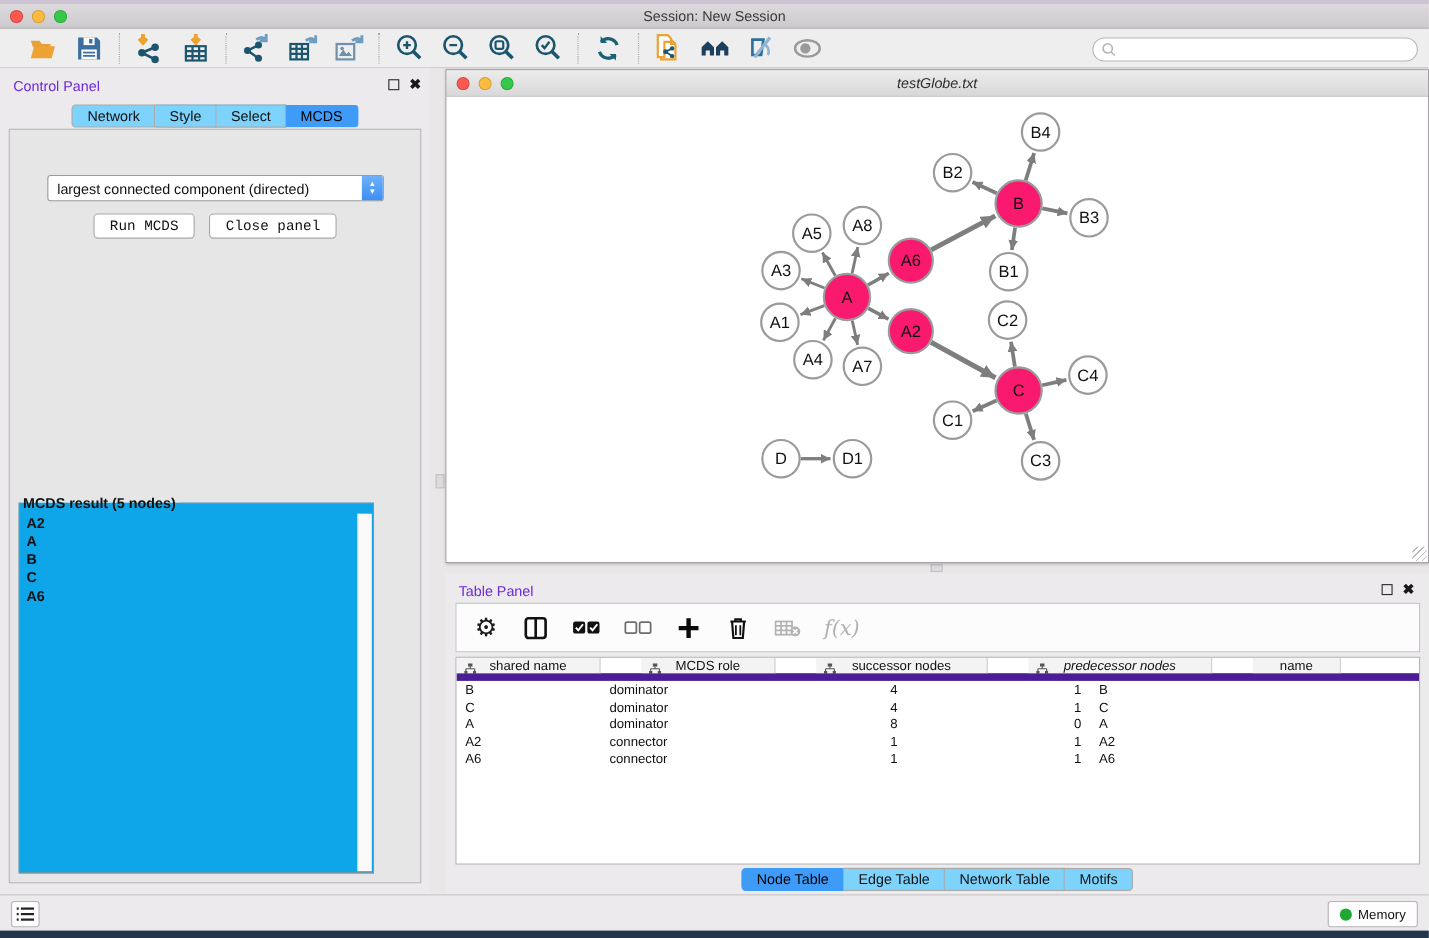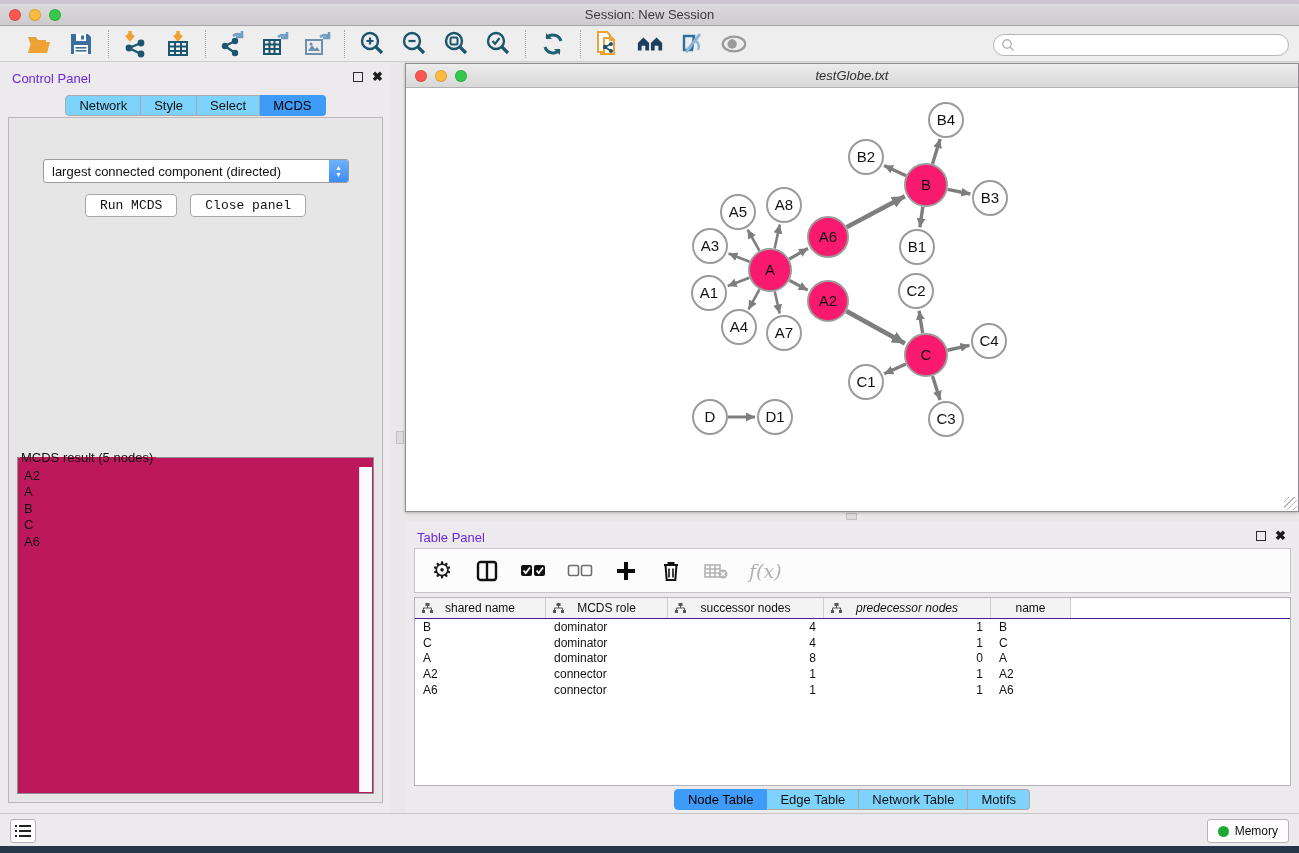--- a/index.html
+++ b/index.html
@@ -47,22 +47,22 @@
   .combo { position:absolute; left:34px; top:41px; width:306px; height:24px; background:#fff;
     border:1px solid #9c9a9c; border-radius:3px; display:flex; align-items:center; cursor:pointer; }
   .combo .combo-text { flex:1; font-size:13px; padding-left:8px; color:#111; white-space:nowrap; }
   .combo .stepper { width:19px; height:22px; margin-right:0; border-radius:0 2px 2px 0;
     background:linear-gradient(#6db1fa,#3e8ef5); display:flex; flex-direction:column; align-items:center; justify-content:center; color:#fff; }
   .stepper span { font-size:7px; line-height:7px; }
   .btn-row { position:absolute; left:0; top:76px; width:100%; display:flex; justify-content:center; gap:13px;font-family:Liberation Mono, monospace; }
   .btn { height:23px; background:#fff; border:1px solid #a9a7a9; border-radius:4px;
     font-size:13px; padding:0 14px; color:#111; cursor:pointer; font-family:inherit; }
 
-  fieldset.result-box { position:absolute; left:8px; top:332px; width:357px; height:344px;
-    border:1px solid #8f8d8f; background:#be185d; }
+  fieldset.result-box { position:absolute; left:8px; top:332px; width:323px; height:344px;
+    border:1px solid #8f8d8f; background:#0ea5e9;font-weight:bold; }
   fieldset.result-box legend { font-size:13px; color:#111; margin-left:2px; padding:0 3px 0 1px; }
   .result-list { position:absolute; left:1px; top:2px; right:15px; bottom:1px; overflow:hidden; }
   .result-item { font-size:13px; color:#111; padding:1.5px 0 1.5px 5px; line-height:13.5px; }
   .result-scroll { position:absolute; top:2px; right:1px; bottom:1px; width:13px; background:#fafafa; border-left:1px solid #e4e4e4; }
 
   
   .net-window { position:absolute; left:405px; top:63px; width:894px; height:449px;
     background:#fff; border:1px solid #8f8d8f; box-shadow:0 1px 3px rgba(0,0,0,.25); }
   .net-titlebar { position:relative; height:24px; background:linear-gradient(#ececec,#d8d8d8);
     border-bottom:1px solid #b2b0b2; display:flex; align-items:center;font-style:italic; }
@@ -75,21 +75,21 @@
 
   
   .table-panel { position:absolute; left:405px; top:521px; width:894px; height:292px; background:#eceaec; }
   .table-toolbar { position:absolute; left:9px; top:27px; width:877px; height:45px; background:#fcfcfc;
     border:1px solid #c6c4c6; display:flex; align-items:center; gap:21px; padding-left:15px; }
   .tt-btn { display:flex; align-items:center; justify-content:center; min-width:24px; height:30px; cursor:pointer; }
   .gear-glyph { font-size:23px; color:#1b1b1b; line-height:23px; }
   .fx-glyph { font-family:"DejaVu Serif", serif; font-style:italic; font-size:19px; color:#b0b0b0; }
 
   .node-table { position:absolute; left:9px; top:76px; width:877px; height:189px; background:#fff; border:1px solid #b5b3b5; overflow:hidden; }
-  .nt-header { display:flex; height:21px; border-bottom:1px solid #4c1d95; }
+  .nt-header { display:flex; height:21px; border-bottom:7px solid #4c1d95;gap:37px; }
   .nt-hcell { background:#f3f3f3; border-right:1px solid #cfcfcf; display:flex; align-items:center;
     justify-content:center; gap:5px; font-size:12px; color:#111; position:relative; cursor:pointer; }
   .nt-hcell .tree-ic { position:absolute; left:7px; top:5px; }
   .nt-row { display:flex; height:15.8px; align-items:center; }
   .nt-cell { font-size:12px; color:#111; padding:0 8px; white-space:nowrap; overflow:hidden; }
 
   .bottom-tabs { position:absolute; left:0; top:268px; width:894px; display:flex; justify-content:center; }
 
   
   .statusbar { position:absolute; left:0; top:813px; width:1299px; height:33px; background:#eceaec; border-top:1px solid #c8c6c8; }

